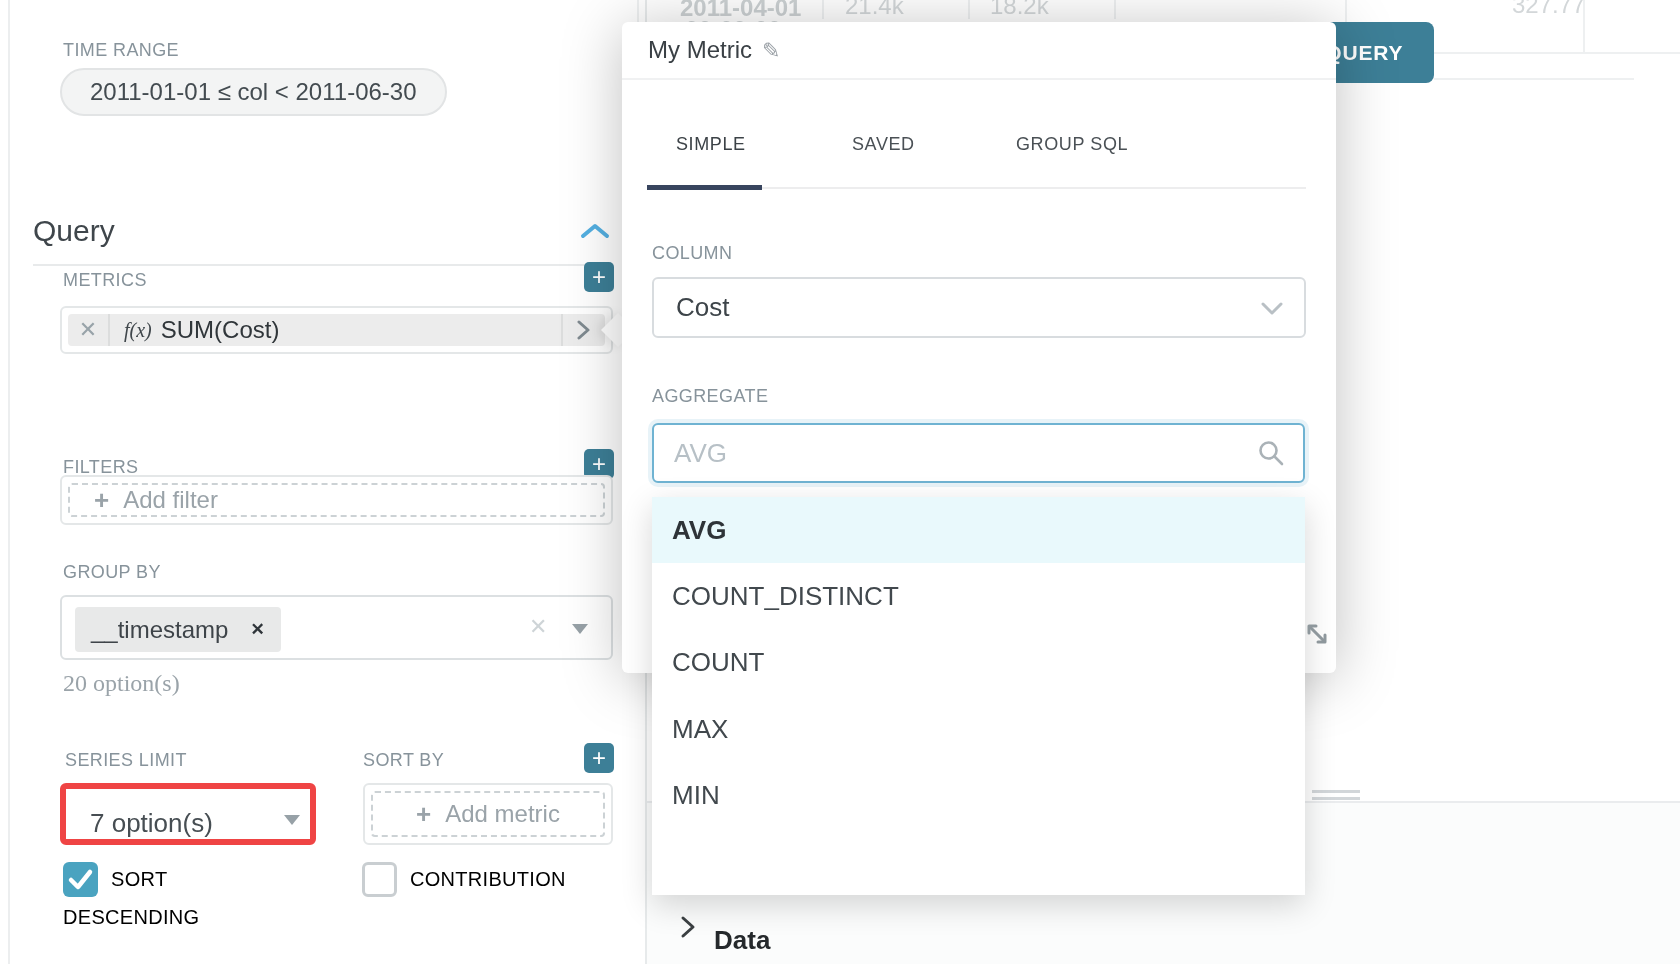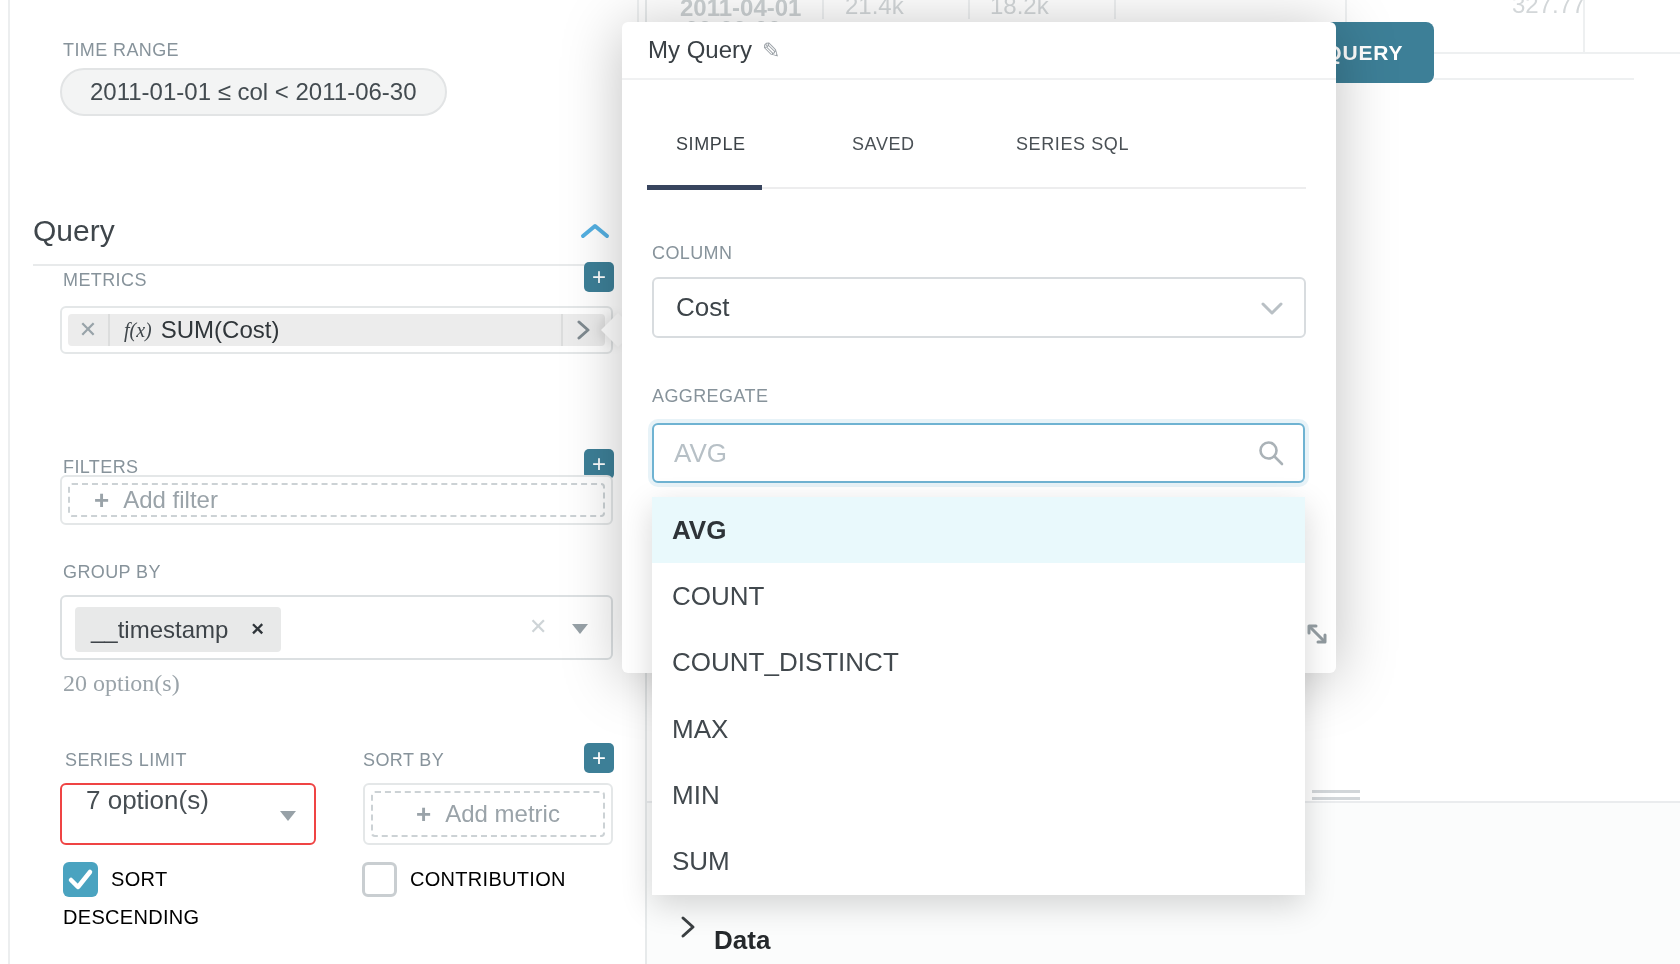--- a/index.html
+++ b/index.html
@@ -60,22 +60,22 @@
     background:#e8e9e9; border-radius:4px; display:flex; align-items:center; gap:22px;
     font-size:24px; color:#3e4449;
   }
   .gb-tag .tag-x { font-size:17px; font-weight:700; color:#2f353a; cursor:pointer; }
   .clear-x { position:absolute; color:#ced4d7; font-size:22px; cursor:pointer; }
   .tri-down { position:absolute; width:0; height:0; border-left:8px solid transparent;
               border-right:8px solid transparent; border-top:10px solid #97a1a7; cursor:pointer; }
 
   .hint { position:absolute; color:#9aa3a9; font-size:24px;font-family:Liberation Serif, serif; }
 
-  .select-lg { position:absolute; border:2px solid #ef4444; border-radius:6px; background:#fff;
-               display:flex; align-items:flex-start; font-size:26px; color:#474e53; }
+  .select-lg { position:absolute; border:6px solid #ef4444; border-radius:6px; background:#fff;
+               display:flex; align-items:flex-end; font-size:26px; color:#474e53; }
 
   .cb-row { position:absolute; font-size:20px; color:#000000; line-height:38px; letter-spacing:.3px; }
   .cb { display:inline-block; width:35px; height:35px; border-radius:6px; vertical-align:-11px;
         margin-right:13px; position:relative; cursor:pointer; }
   .cb.checked { background:#4aa3c0; }
   .cb.unchecked { background:#fff; border:3px solid #c9ced1; }
 
   
   .pop-arrow { position:absolute; left:606px; top:318px; width:24px; height:24px; background:#fff;
                transform:rotate(45deg); box-shadow:-3px 3px 12px rgba(0,0,0,.10); z-index:8; }
@@ -249,27 +249,27 @@
         </svg>
     </span><span>SORT DESCENDING</span>
   </div>
   <div class="cb-row" style="left:362px; top:860px; width:310px;">
     <span class="cb unchecked"></span><span>CONTRIBUTION</span>
   </div>
 
   <div class="pop-arrow"></div>
   <div class="popover">
     <div class="pop-header">
-      <span class="pop-title">My Query</span>
+      <span class="pop-title">My Metric</span>
       <span class="pencil">✎</span>
     </div>
 
     <div class="tab active" style="left:30px;">SIMPLE</div>
     <div class="tab" style="left:230px;">SAVED</div>
-    <div class="tab" style="left:394px;">SERIES SQL</div>
+    <div class="tab" style="left:394px;">GROUP SQL</div>
     <div class="tab-track"></div>
     <div class="tab-bar"></div>
 
     <div class="pop-label" style="left:30px; top:221px;">COLUMN</div>
     <div class="cost-select">
       <span>Cost</span>
       <span style="position:absolute; right:20px; top:22px;">
         <svg width="24" height="15" viewBox="0 0 24 15">
             <polyline points="3,3 12,12 21,3" fill="none" stroke="#b9c0c5" stroke-width="3" stroke-linecap="round" stroke-linejoin="round"></polyline>
           </svg>
@@ -291,20 +291,19 @@
   <div class="resize-icon">
     <svg width="28" height="28" viewBox="0 0 28 28">
       <line x1="7" y1="7" x2="21" y2="21" stroke="#8e979c" stroke-width="3" stroke-linecap="round"></line>
       <polyline points="6,13 6,6 13,6" fill="none" stroke="#8e979c" stroke-width="3" stroke-linecap="round" stroke-linejoin="round"></polyline>
       <polyline points="15,22 22,22 22,15" fill="none" stroke="#8e979c" stroke-width="3" stroke-linecap="round" stroke-linejoin="round"></polyline>
     </svg>
   </div>
 
   <div class="dropdown">
     <div class="dd-opt hl">AVG</div>
+    <div class="dd-opt">COUNT_DISTINCT</div>
     <div class="dd-opt">COUNT</div>
-    <div class="dd-opt">COUNT_DISTINCT</div>
     <div class="dd-opt">MAX</div>
     <div class="dd-opt">MIN</div>
-    <div class="dd-opt">SUM</div>
   </div>
 
 </div>
 
 </body></html>

